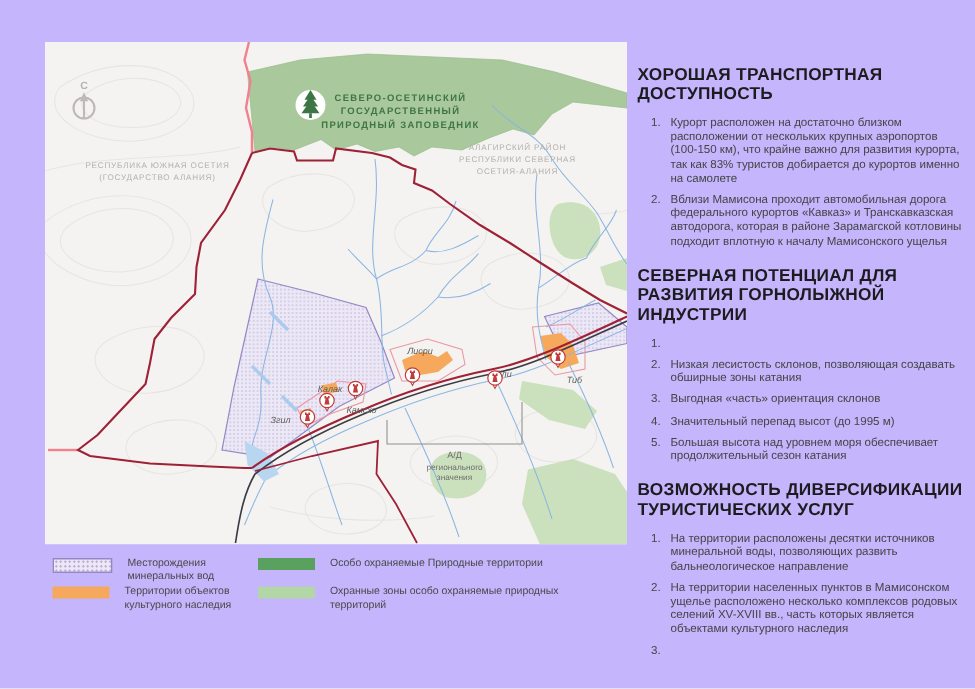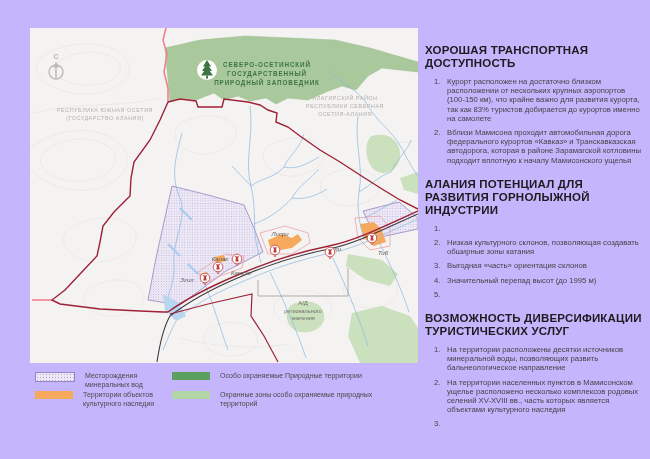--- a/index.html
+++ b/index.html
@@ -206,38 +206,39 @@
         <span class="num">1.</span>
         <span class="txt">Курорт расположен на достаточно близком расположении от нескольких крупных аэропортов (100-150 км), что крайне важно для развития курорта, так как 83% туристов добирается до курортов именно на самолете</span>
       </div>
       <div class="li">
         <span class="num">2.</span>
         <span class="txt">Вблизи Мамисона проходит автомобильная дорога федерального курортов «Кавказ» и Транскавказская автодорога, которая в районе Зарамагской котловины подходит вплотную к началу Мамисонского ущелья</span>
       </div>
     </div>
 
     <div class="section">
-      <h2>АЛАНИЯ ПОТЕНЦИАЛ ДЛЯ РАЗВИТИЯ ГОРНОЛЫЖНОЙ ИНДУСТРИИ</h2>
+      <h2>СЕВЕРНАЯ ПОТЕНЦИАЛ ДЛЯ РАЗВИТИЯ ГОРНОЛЫЖНОЙ ИНДУСТРИИ</h2>
       <div class="li">
         <span class="num">1.</span>
       </div>
       <div class="li">
         <span class="num">2.</span>
-        <span class="txt">Низкая культурного склонов, позволяющая создавать обширные зоны катания</span>
+        <span class="txt">Низкая лесистость склонов, позволяющая создавать обширные зоны катания</span>
       </div>
       <div class="li">
         <span class="num">3.</span>
         <span class="txt">Выгодная «часть» ориентация склонов</span>
       </div>
       <div class="li">
         <span class="num">4.</span>
         <span class="txt">Значительный перепад высот (до 1995 м)</span>
       </div>
       <div class="li">
         <span class="num">5.</span>
+        <span class="txt">Большая высота над уровнем моря обеспечивает продолжительный сезон катания</span>
       </div>
     </div>
 
     <div class="section">
       <h2>ВОЗМОЖНОСТЬ ДИВЕРСИФИКАЦИИ ТУРИСТИЧЕСКИХ УСЛУГ</h2>
       <div class="li">
         <span class="num">1.</span>
         <span class="txt">На территории расположены десятки источников минеральной воды, позволяющих развить бальнеологическое направление</span>
       </div>
       <div class="li">

